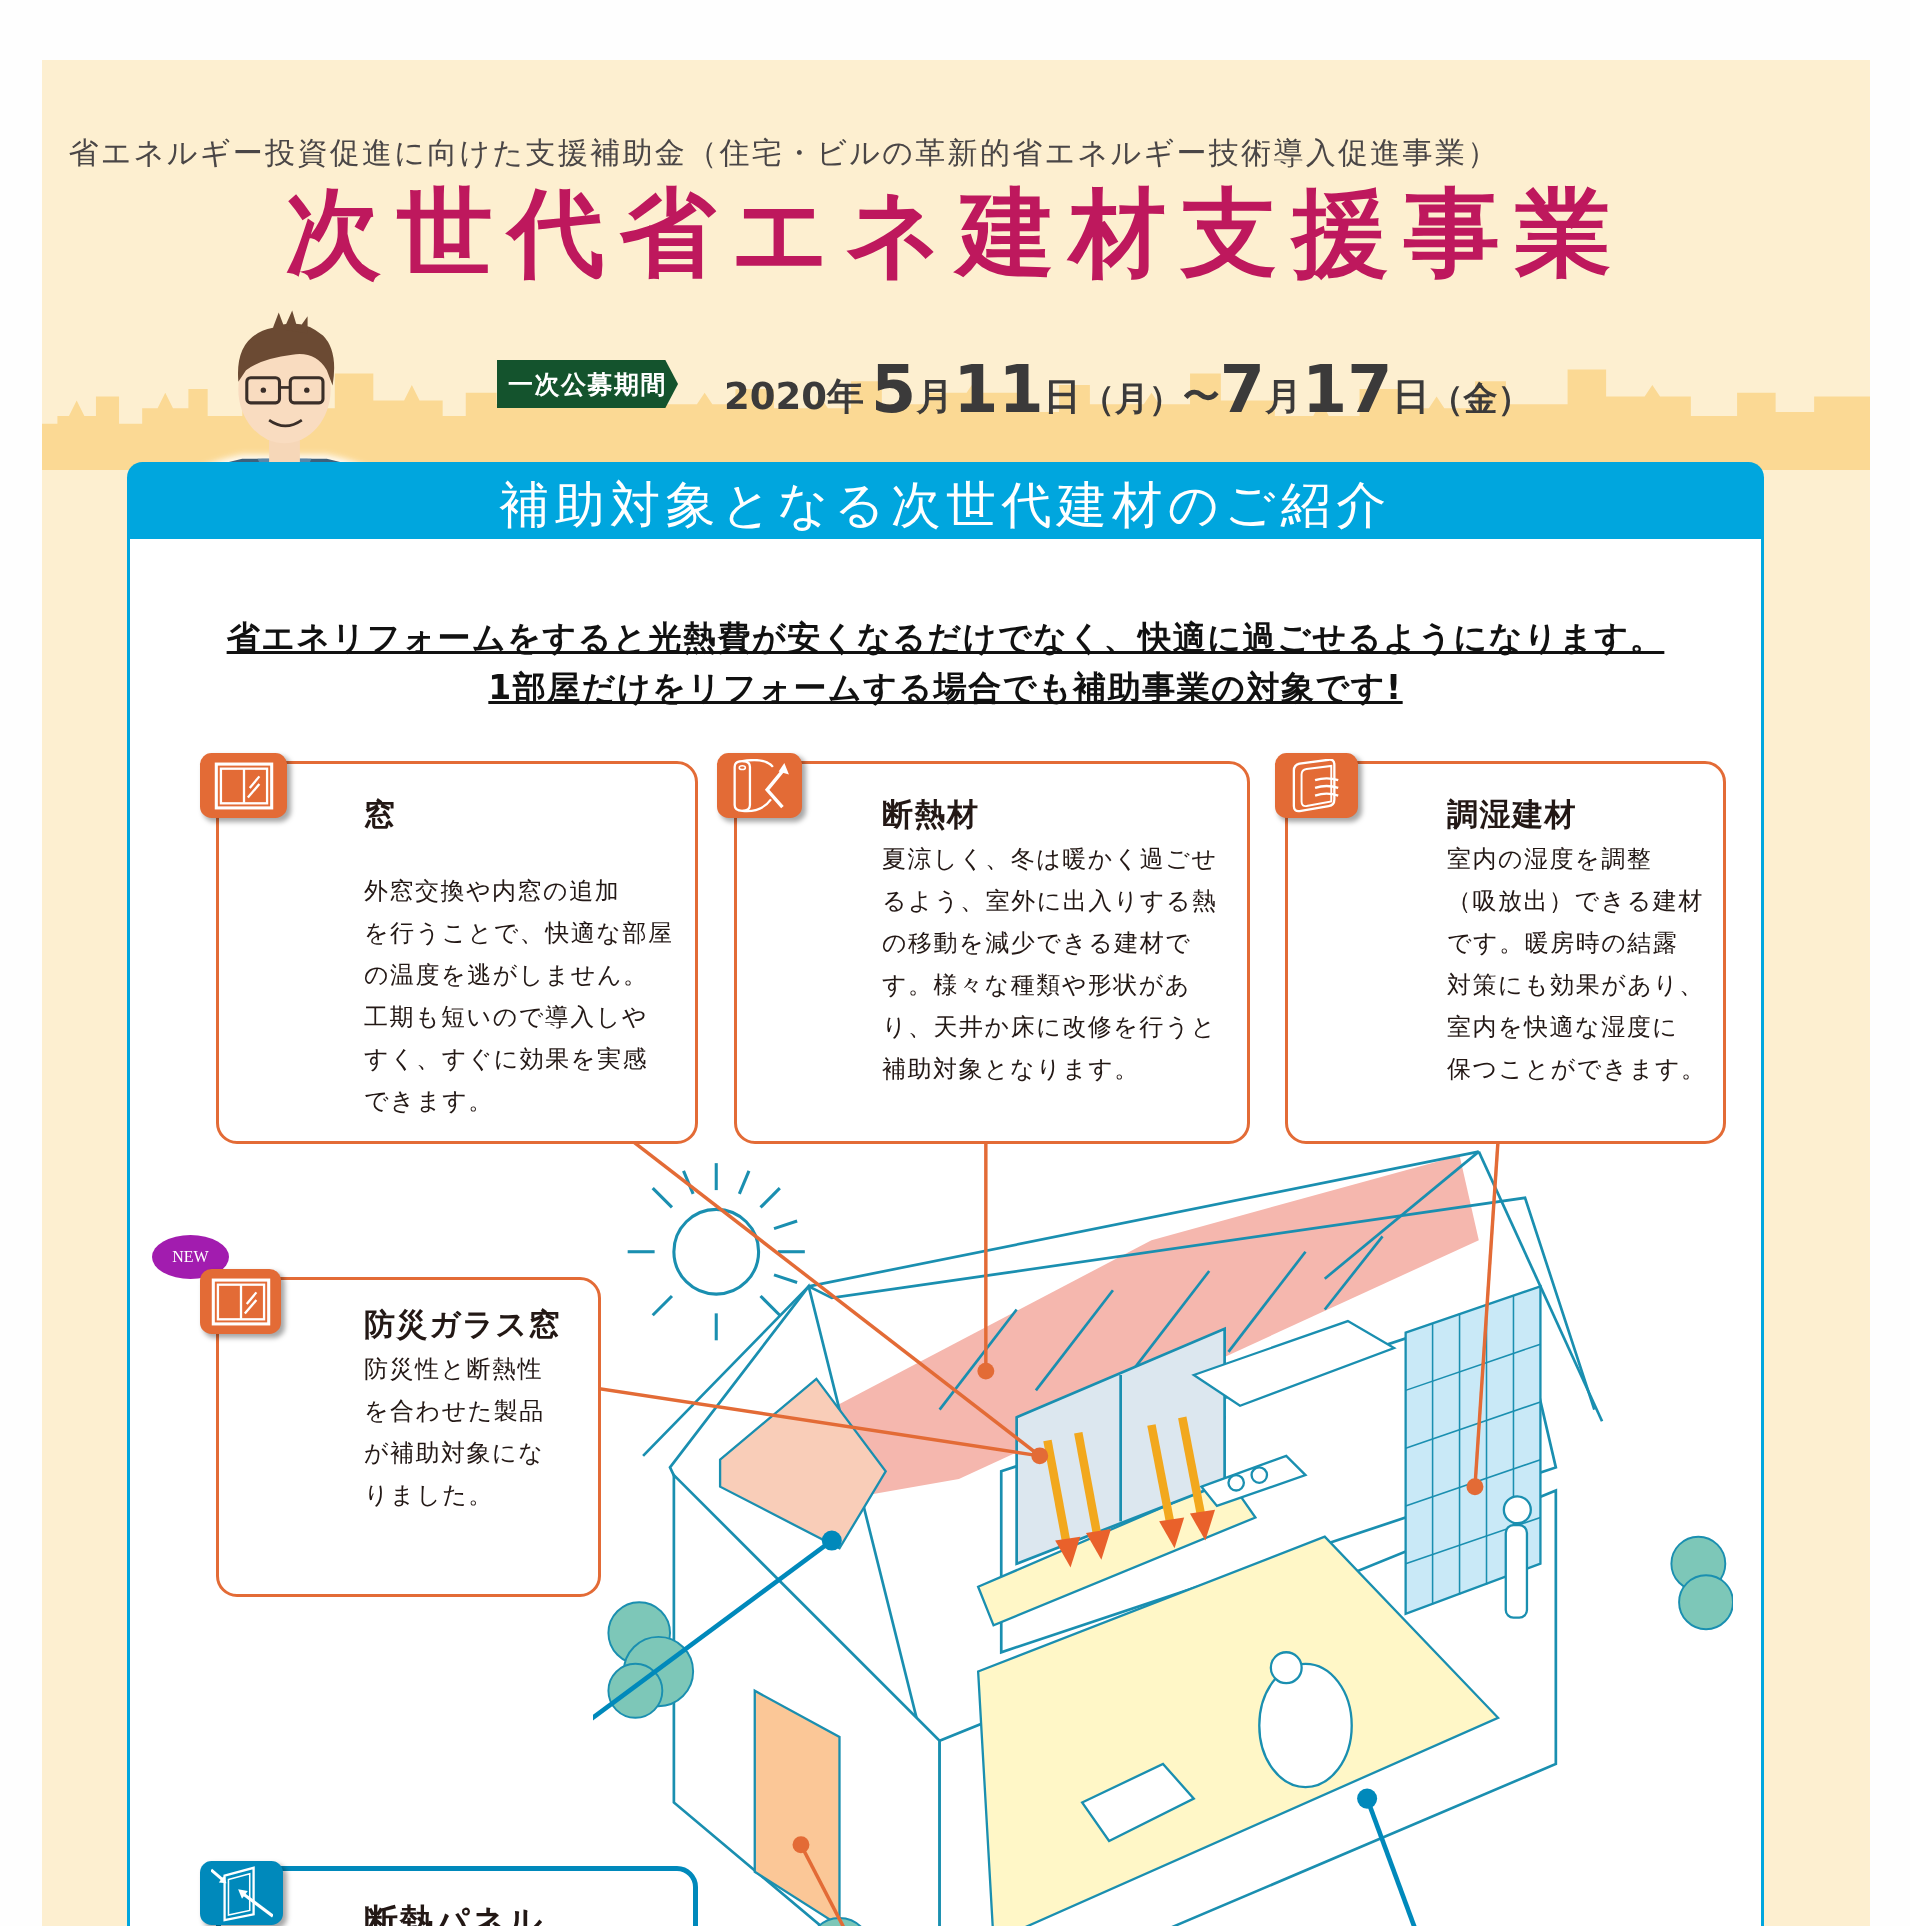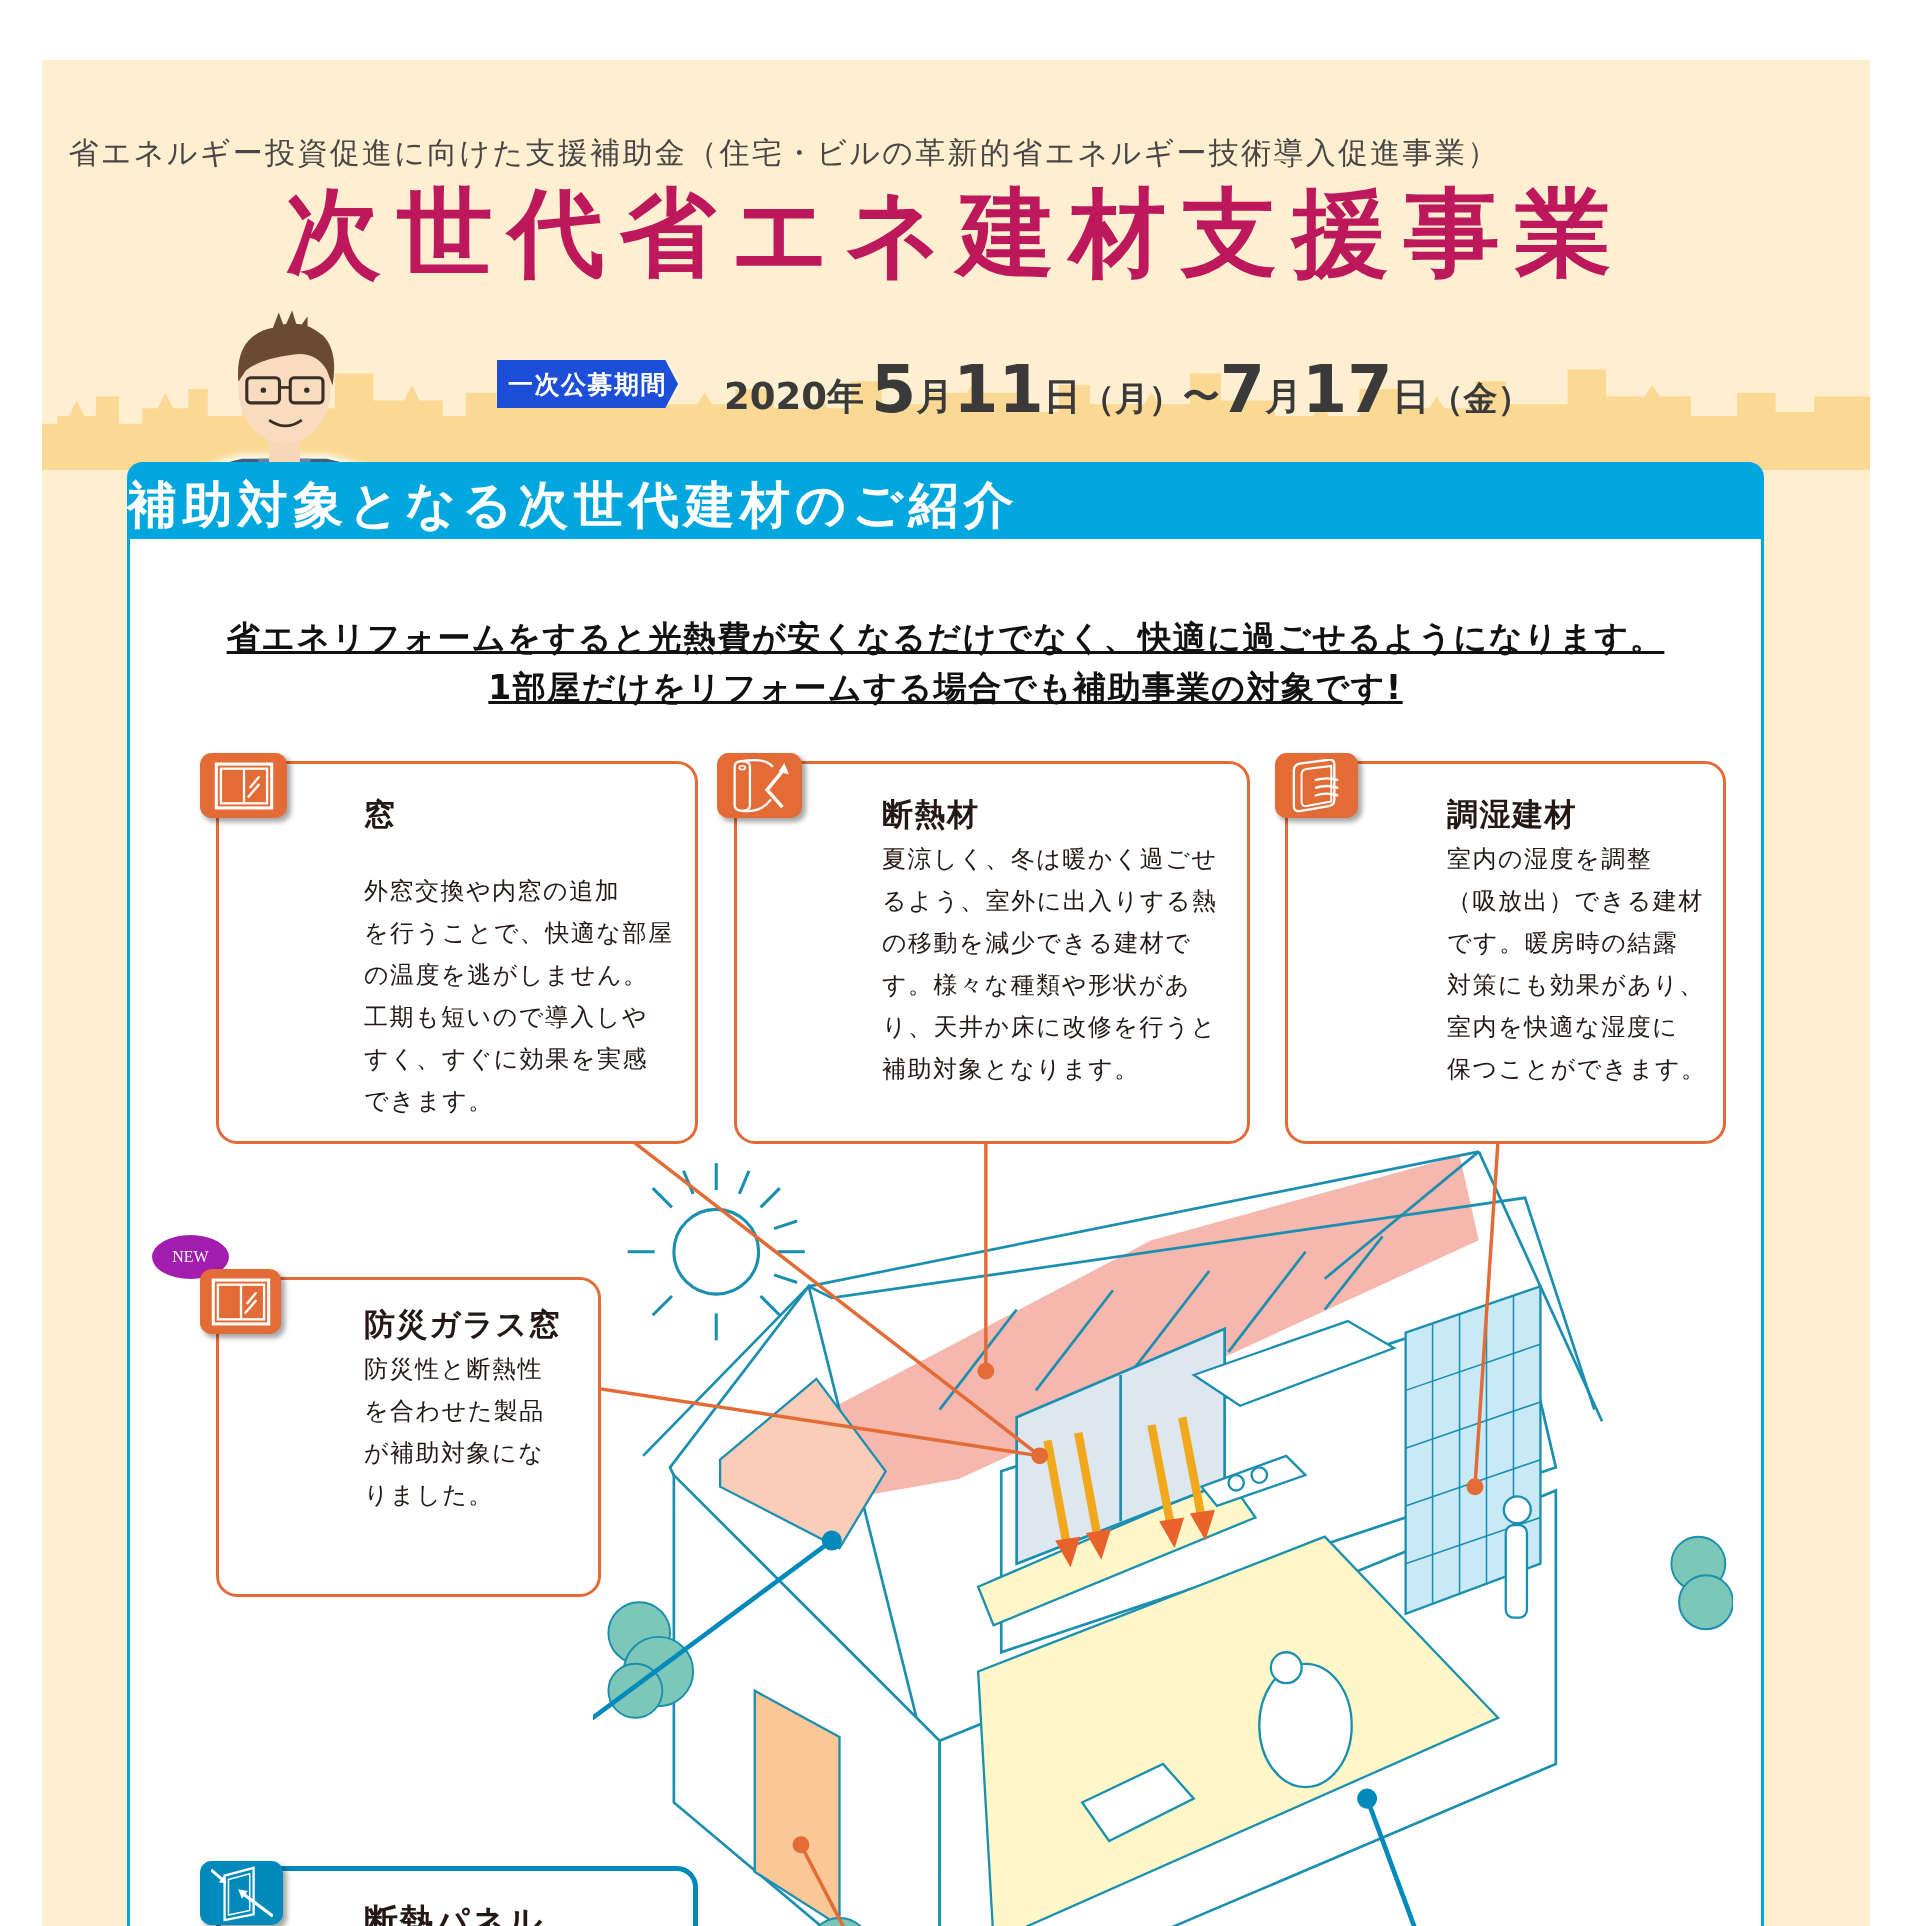--- a/index.html
+++ b/index.html
@@ -2,27 +2,27 @@
 <html style="font-size:6.2px"><head>
 <meta charset="utf-8">
 <style>
   html,body{margin:0;padding:0;background:#fefefe;}
   body{width:1911px;height:2702px;position:relative;overflow:hidden;font-family:"DejaVu Sans","Liberation Sans",sans-serif;color:#231815;}
   .abs{position:absolute;}
   .cream{left:42px;top:60px;width:1828px;height:2582px;background:#fdefd0;}
   .subtitle{left:42px;width:1484px;top:133px;text-align:center;font-size:30px;color:#4a4646;letter-spacing:2.3px;}
   .title{left:42px;width:1828px;top:181px;text-align:center;font-size:96px;font-weight:bold;color:#be185d;letter-spacing:15.4px;line-height:1.1;}
   .skyline{left:42px;top:358px;width:1828px;height:112px;}
-  .period-badge{left:497px;top:360px;width:181px;height:48px;background:#1d4ed8;color:#fff;font-size:25px;font-weight:bold;display:flex;align-items:center;justify-content:center;letter-spacing:1.5px;clip-path:polygon(0 0,93% 0,100% 50%,93% 100%,0 100%);}
+  .period-badge{left:497px;top:360px;width:181px;height:48px;background:#14532d;color:#fff;font-size:25px;font-weight:bold;display:flex;align-items:center;justify-content:center;letter-spacing:1.5px;clip-path:polygon(0 0,93% 0,100% 50%,93% 100%,0 100%);}
   .period-date{left:724px;top:345px;height:77px;display:flex;align-items:flex-end;color:#3b3a3a;font-weight:bold;white-space:nowrap;}
   .period-date .sm{font-size:37px;margin-top:40px;}
   .period-date .lg{font-size:65px;line-height:1;}
   .period-date .paren{font-size:34px;}
   .blue-bar{left:127px;top:462px;width:1637px;height:79px;background:#00a6de;border-radius:15.4px 15.4px 0 0;}
-  .blue-bar-title{left:127px;width:1637px;top:472px;color:#fff;font-size:50px;font-weight:bold;letter-spacing:5.4px;}
+  .blue-bar-title{left:127px;width:1637px;top:472px;text-align:center;color:#fff;font-size:50px;font-weight:normal;letter-spacing:5.4px;}
   .main-panel{left:127px;top:539px;width:1637px;height:1984px;background:#fff;border:3.9px solid #00a6de;border-top:none;box-sizing:border-box;border-radius:0 0 11.6px 11.6px;}
   .intro{left:127px;width:1637px;text-align:center;font-size:33px;font-weight:bold;color:#111;letter-spacing:1.5px;text-decoration:underline;}
   .card-box{background:#fff;border-radius:21px;box-sizing:border-box;}
   .card-box.orange{border:3.9px solid #e36b36;}
   .card-box.blue{border:5px solid #0089bb;}
   .card-icon{border-radius:11.6px;box-shadow:3.1px 3.9px 5.4px rgba(0,0,0,0.35);display:flex;align-items:center;justify-content:center;}
   .card-icon.orange{background:#e36b36;}
   .card-icon.blue{background:#0089bb;}
   .card-title{font-size:31px;font-weight:bold;color:#231815;letter-spacing:1.5px;}
   .card-body{font-size:24px;line-height:42px;color:#231815;letter-spacing:1.5px;white-space:pre-line;}

